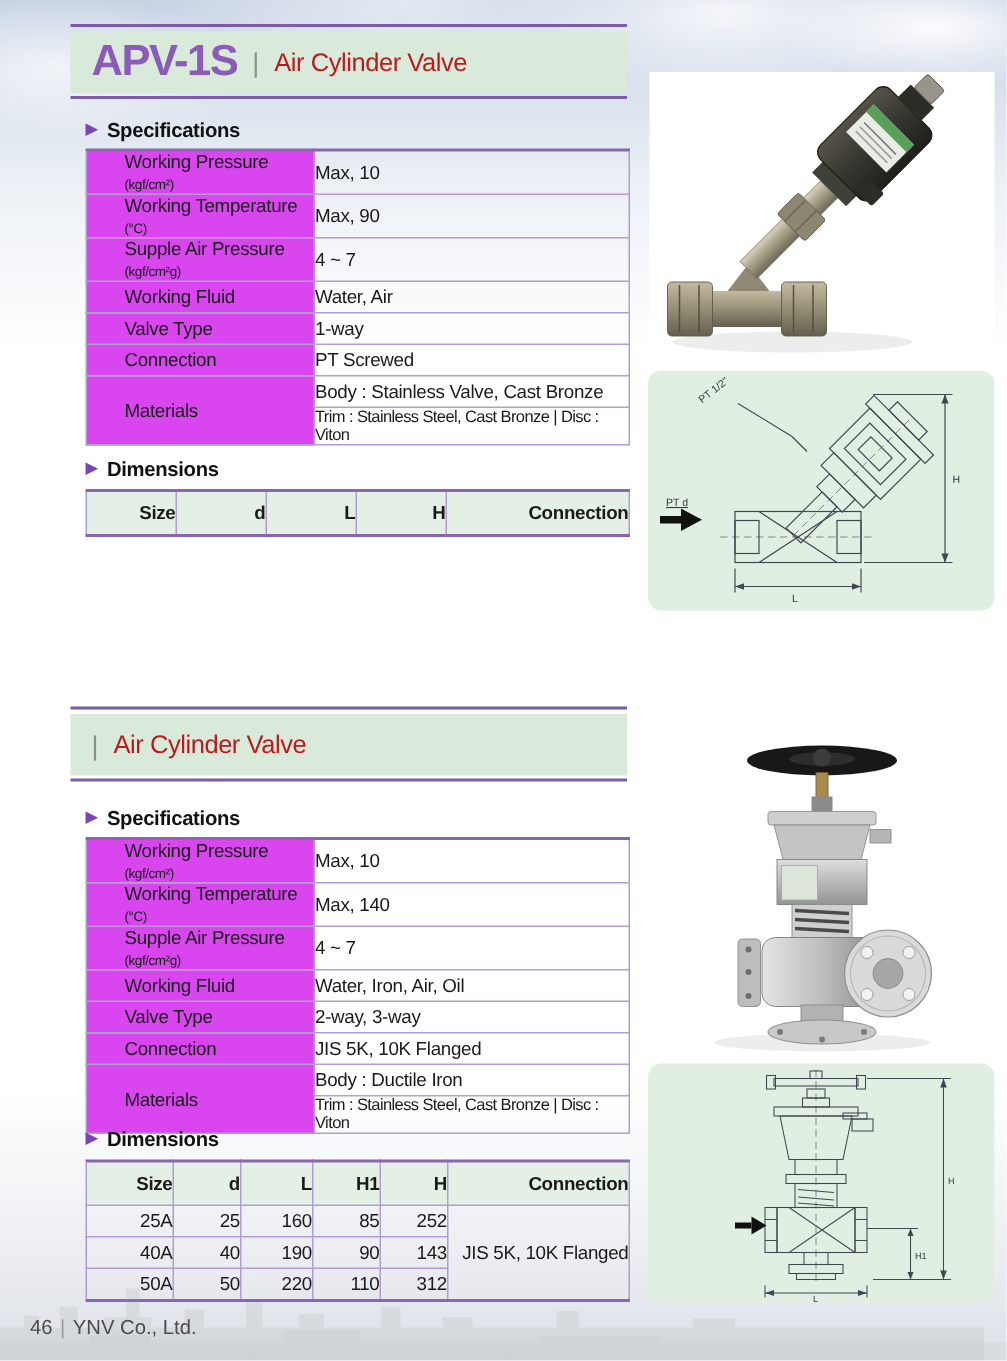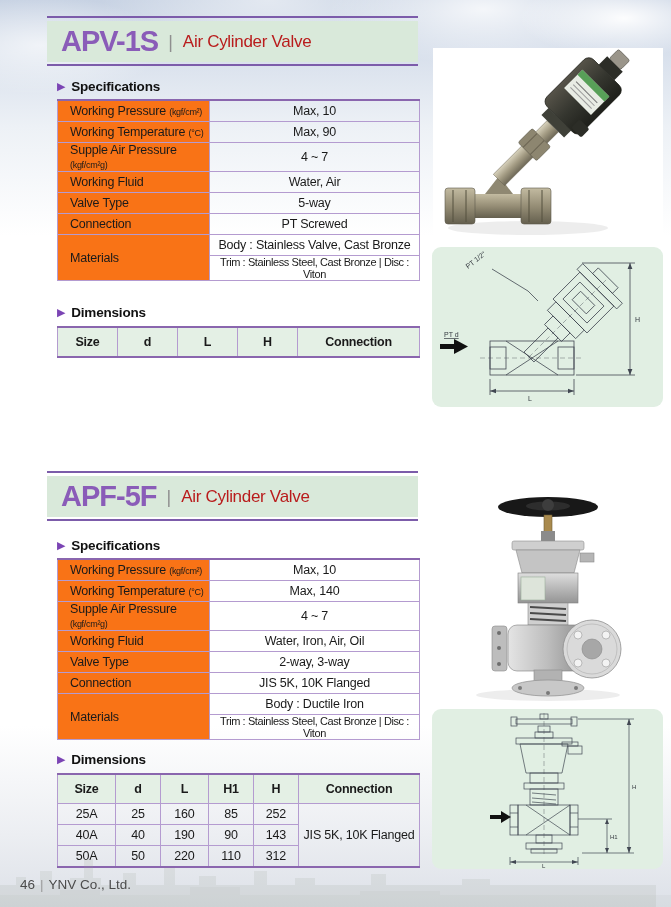--- a/index.html
+++ b/index.html
@@ -25,26 +25,26 @@
   .sub{font-size:17px;color:#b91c1c;letter-spacing:-0.3px}
 
   
   .h{position:absolute;font-size:13.5px;font-weight:bold;color:#111;display:flex;align-items:center;gap:6px;letter-spacing:-0.2px}
   .tri{color:#7b44b4;font-size:11px;line-height:1}
 
   
   table{position:absolute;border-collapse:collapse;table-layout:fixed;letter-spacing:-0.2px}
   .spec{width:362px;font-size:12.5px;border-top:2px solid #8a66ae}
   .spec td{border:1px solid #b49bd0;height:20px;padding:0}
-  .spec td.lbl{background:#f97316;text-align:left;padding-left:12px}
-  .spec td.val{text-align:center}
+  .spec td.lbl{background:#d946ef;text-align:left;padding-left:25px}
+  .spec td.val{text-align:left}
   .unit{font-size:9px;letter-spacing:-0.3px}
   .sm{font-size:11px;letter-spacing:-0.4px}
 
-  .dim{width:362px;font-size:12.5px;text-align:center;border-top:2px solid #8a66ae;border-bottom:2px solid #8a66ae}
+  .dim{width:362px;font-size:12.5px;text-align:right;border-top:2px solid #8a66ae;border-bottom:2px solid #8a66ae}
   .dim th,.dim td{border:1px solid #b49bd0;padding:0}
   .dim th{background:#e4f0e5;font-weight:bold;height:28px}
   .dim1 td{height:46px}
   .dim2 td{height:20px}
 
   
   .card{position:absolute;background:#fff}
   .gcard{position:absolute;background:#e1efe3;border-radius:9px}
 
   .footer{position:absolute;left:20px;top:877px;font-size:13.5px;color:#4c4c4c;letter-spacing:0}
@@ -88,21 +88,21 @@
     <tr>
           <td class="lbl"><span>Supple Air Pressure</span> <span class="unit">(kgf/cm²g)</span></td>
           <td class="val">4 ~ 7</td>
         </tr>
     <tr>
           <td class="lbl"><span>Working Fluid</span></td>
           <td class="val">Water, Air</td>
         </tr>
     <tr>
           <td class="lbl"><span>Valve Type</span></td>
-          <td class="val">5-way</td>
+          <td class="val">1-way</td>
         </tr>
     <tr>
           <td class="lbl"><span>Connection</span></td>
           <td class="val">PT Screwed</td>
         </tr>
     <tr>
           <td class="lbl" rowspan="2">Materials</td>
           <td class="val">Body : Stainless Valve, Cast Bronze</td>
         </tr>
     <tr>
@@ -229,21 +229,20 @@
       <text x="36" y="22" font-size="7" fill="#33383f" transform="rotate(-38 36 22)">PT 1/2"</text>
       <text x="12" y="90" font-size="7" fill="#33383f" text-decoration="underline">PT d</text>
       <text x="96" y="154" font-size="7" fill="#33383f">L</text>
       <text x="203" y="75" font-size="7" fill="#33383f">H</text>
     </svg>
   </div>
 
   <div class="sec" style="top:471px">
     <div class="rule"></div>
     <div class="bar">
-      <span class="model">APF-5F</span>
       <span class="tpipe">|</span>
       <span class="sub">Air Cylinder Valve</span>
     </div>
     <div class="rule btm"></div>
   </div>
 
   <div class="h" style="left:57px;top:538px">
     <span class="tri">▶</span>
     <span>Specifications</span>
   </div>

